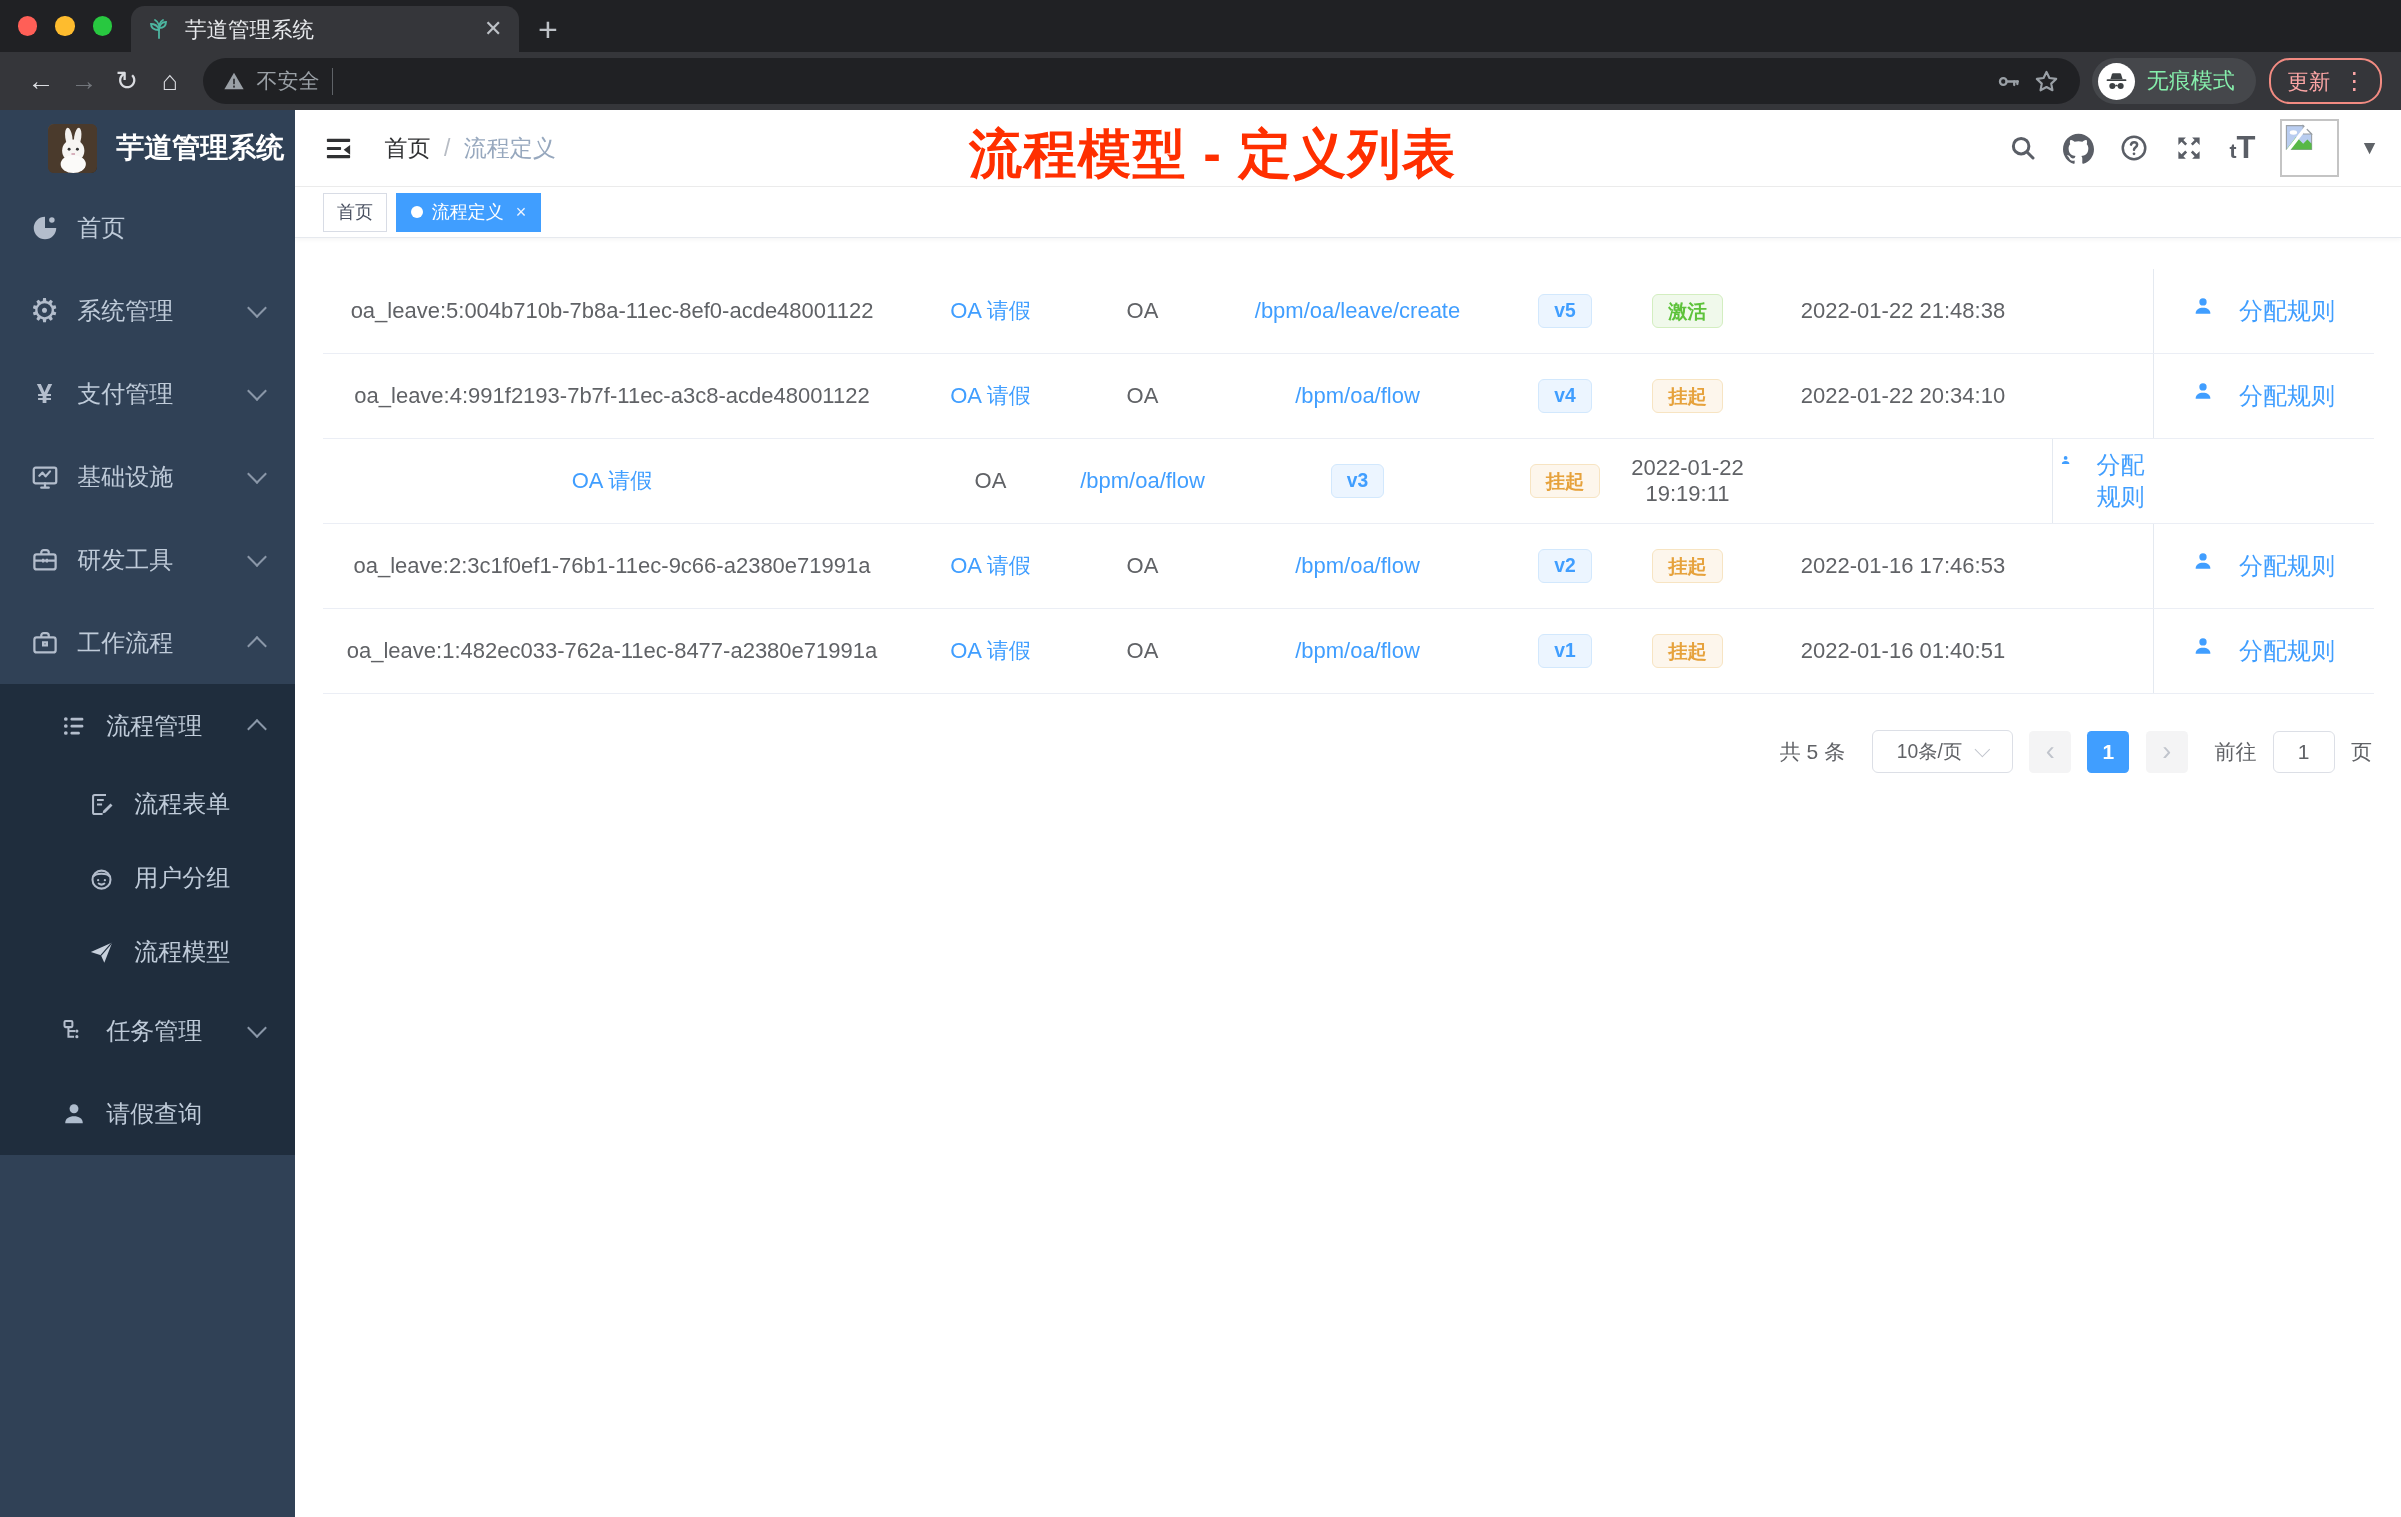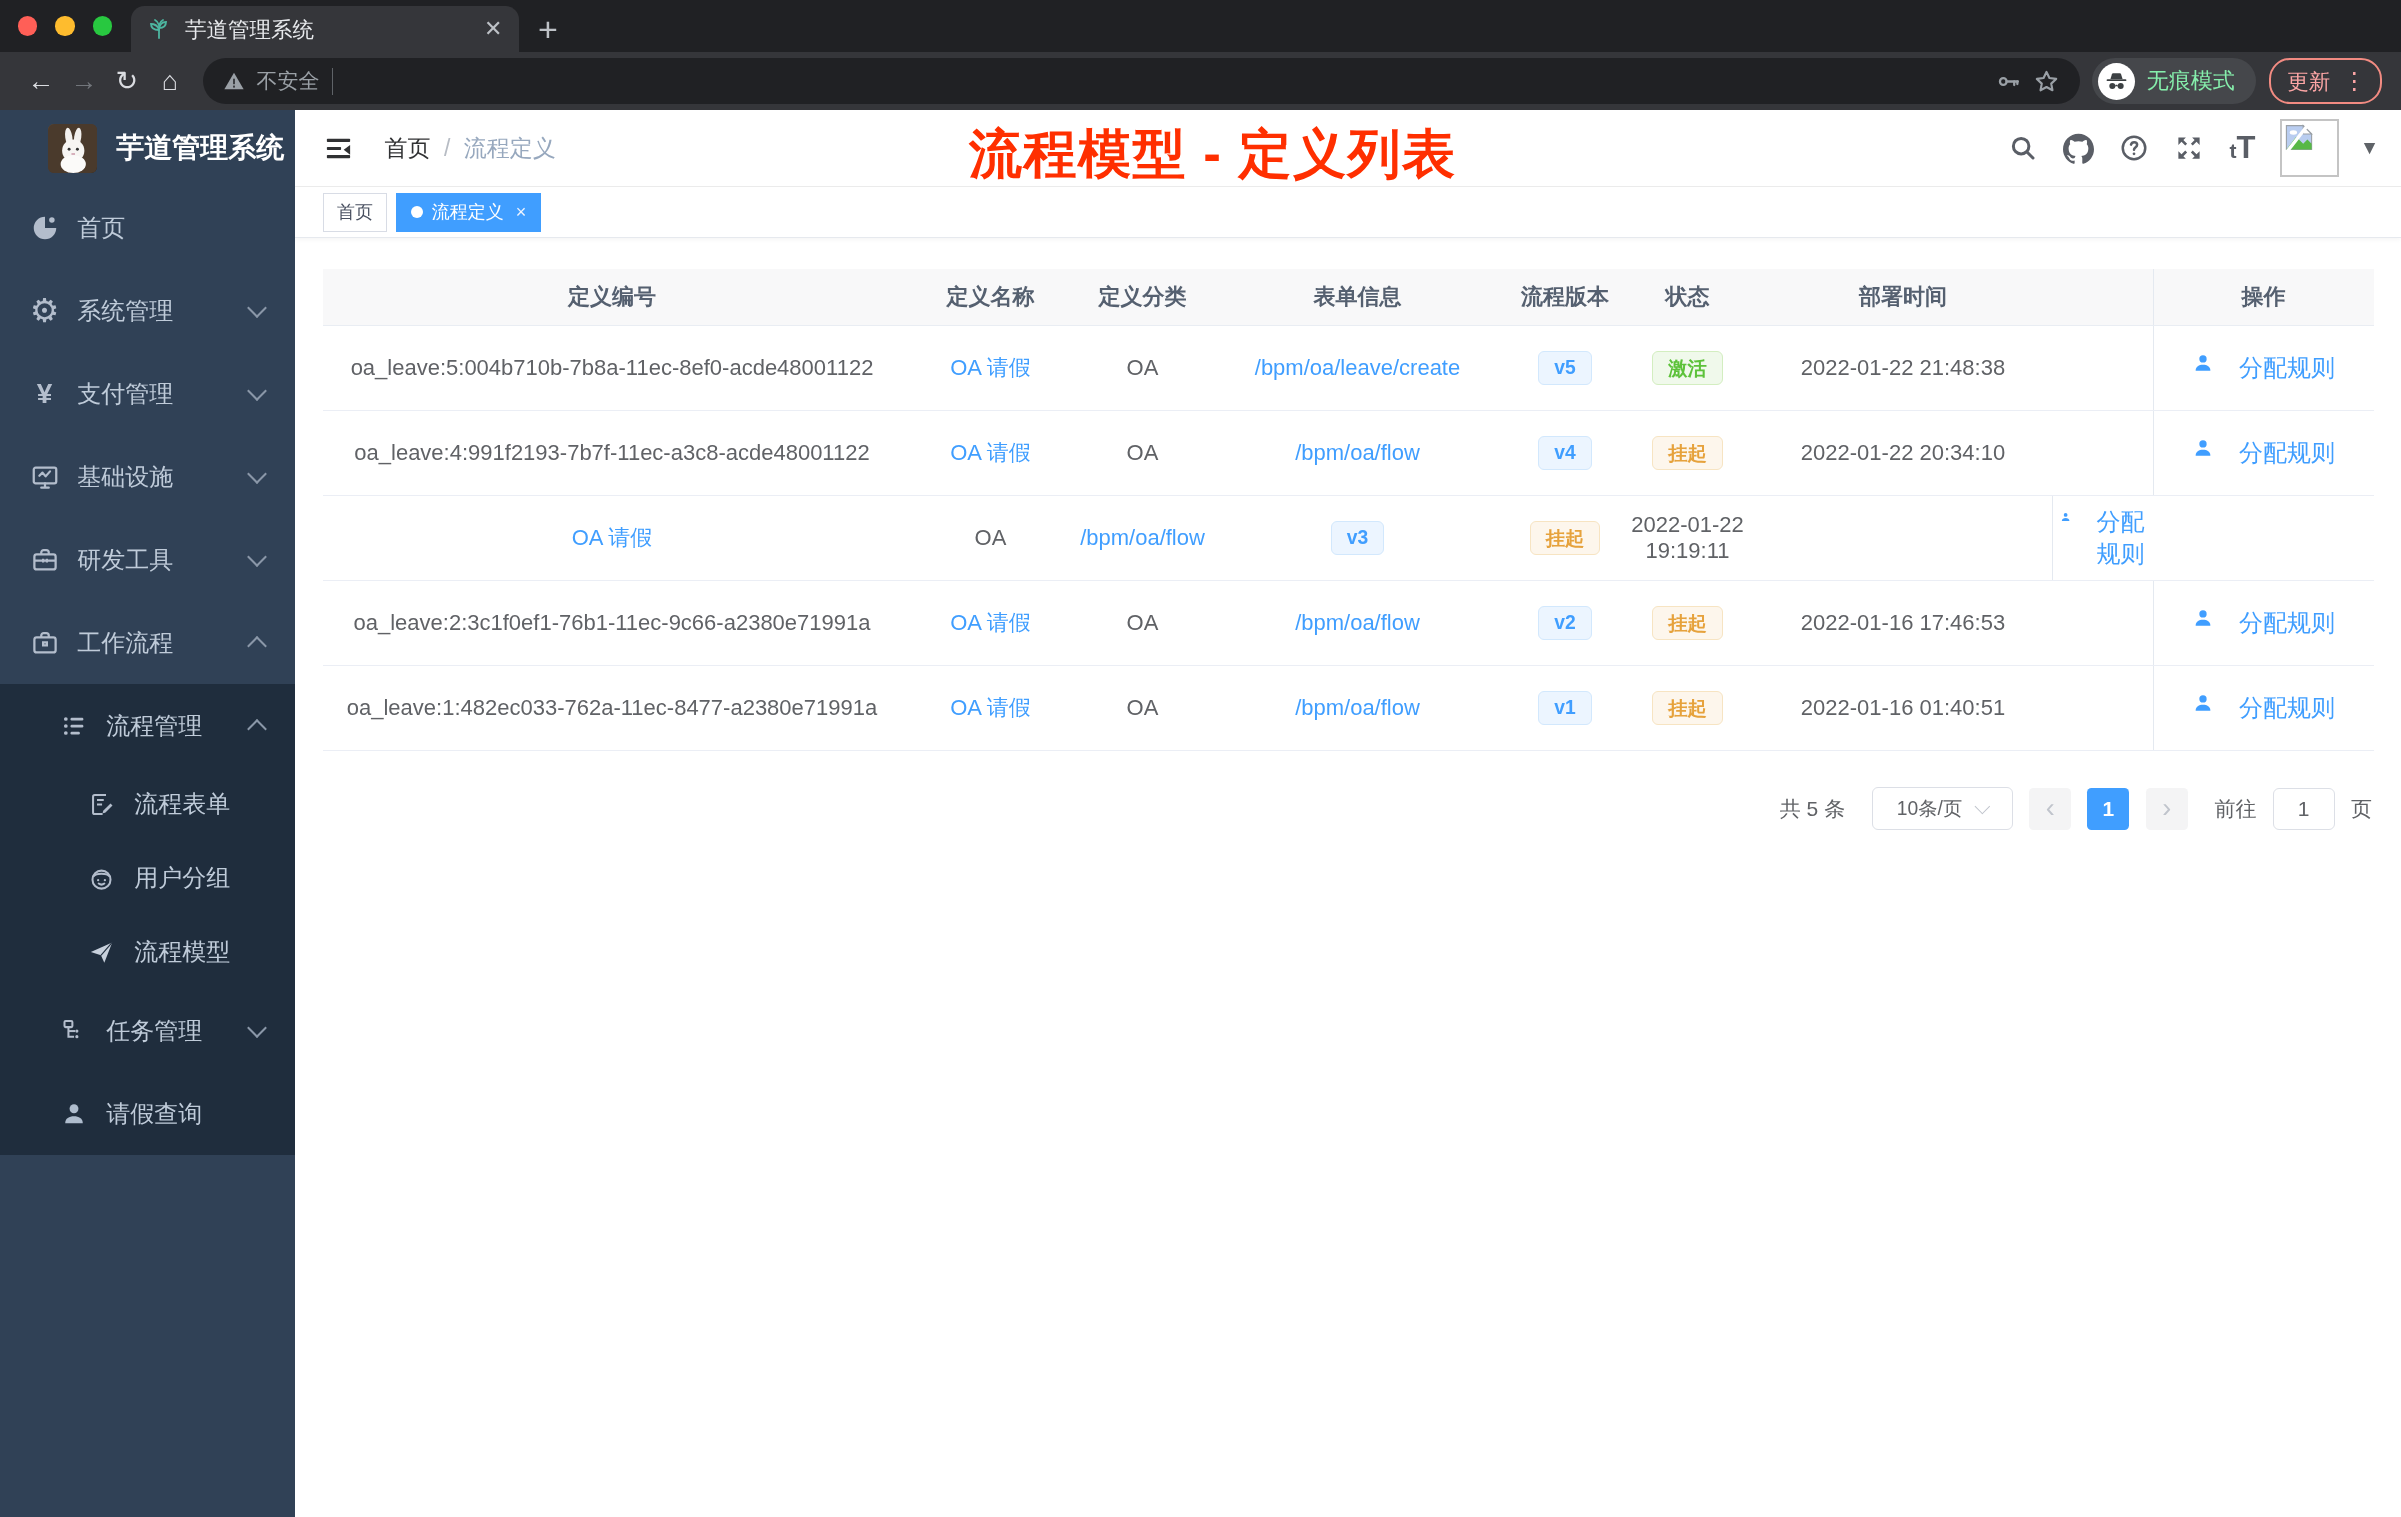--- a/index.html
+++ b/index.html
@@ -438,31 +438,20 @@
         <span class="tag active">
           <span class="dot"></span>
           <span>流程定义</span>
           <span class="tclose">×</span>
         </span>
       </div>
 
       <div class="content">
         <div class="dtable">
 
-          <div class="trow head">
-            <div class="cell">定义编号</div>
-            <div class="cell">定义名称</div>
-            <div class="cell">定义分类</div>
-            <div class="cell">表单信息</div>
-            <div class="cell">流程版本</div>
-            <div class="cell">状态</div>
-            <div class="cell">部署时间</div>
-            <div class="cell"></div>
-            <div class="cell opcell">操作</div>
-          </div>
 
           <div class="trow">
             <div class="cell">oa_leave:5:004b710b-7b8a-11ec-8ef0-acde48001122</div>
             <div class="cell">
                 <span class="link">OA 请假</span>
               </div>
             <div class="cell">OA</div>
             <div class="cell">
                 <span class="link">/bpm/oa/leave/create</span>
               </div>

